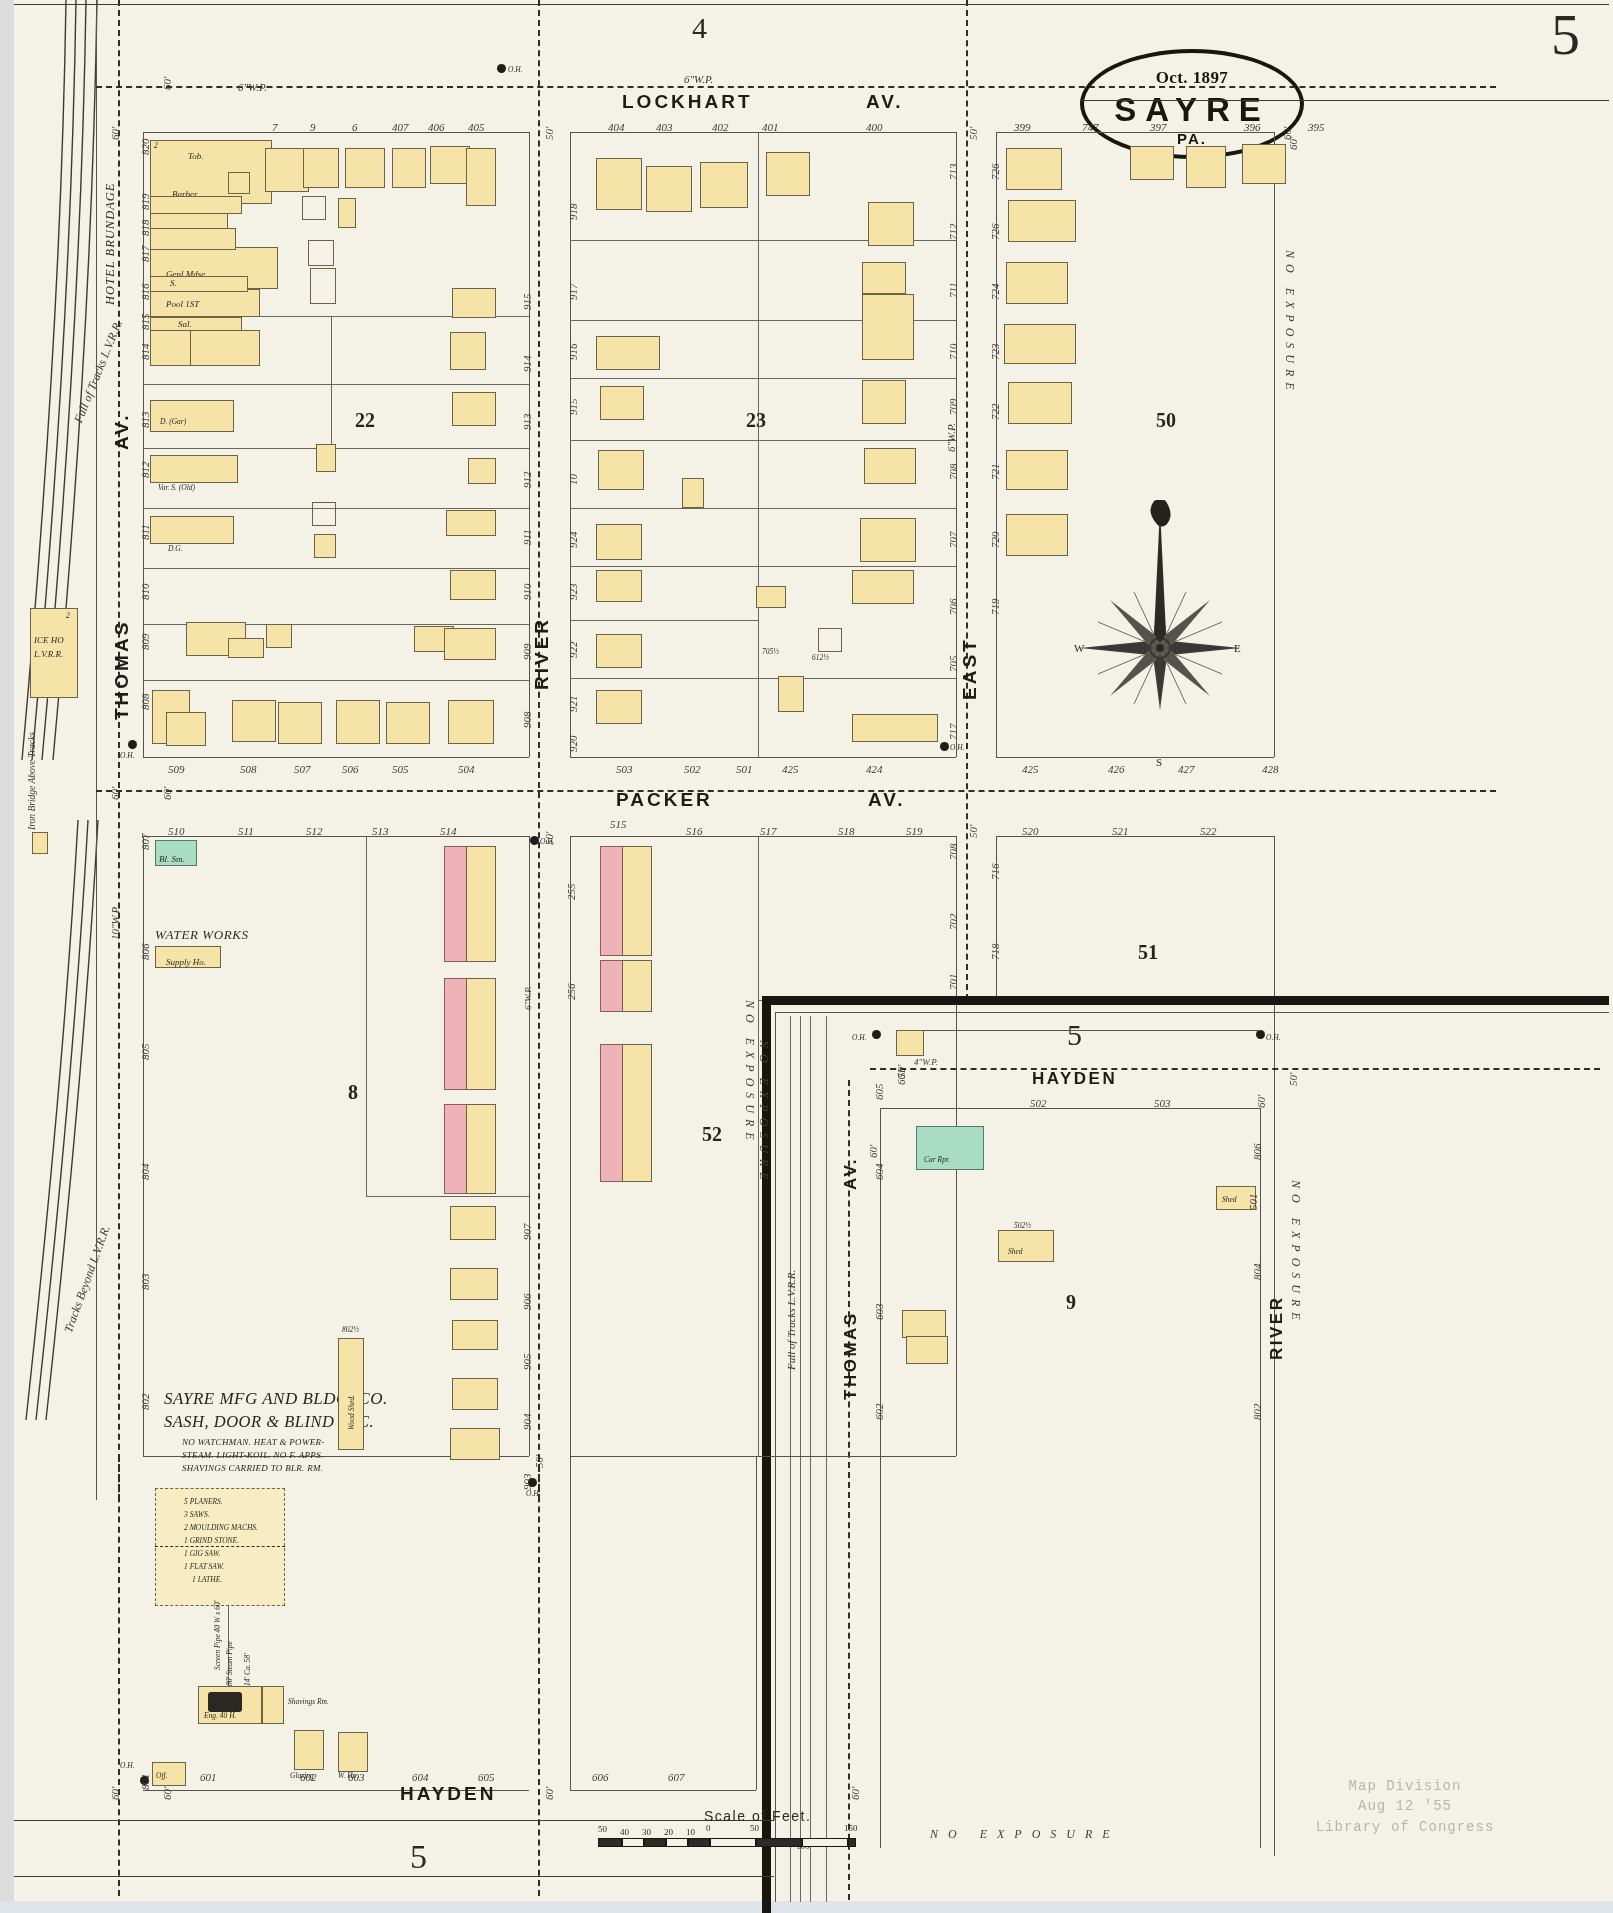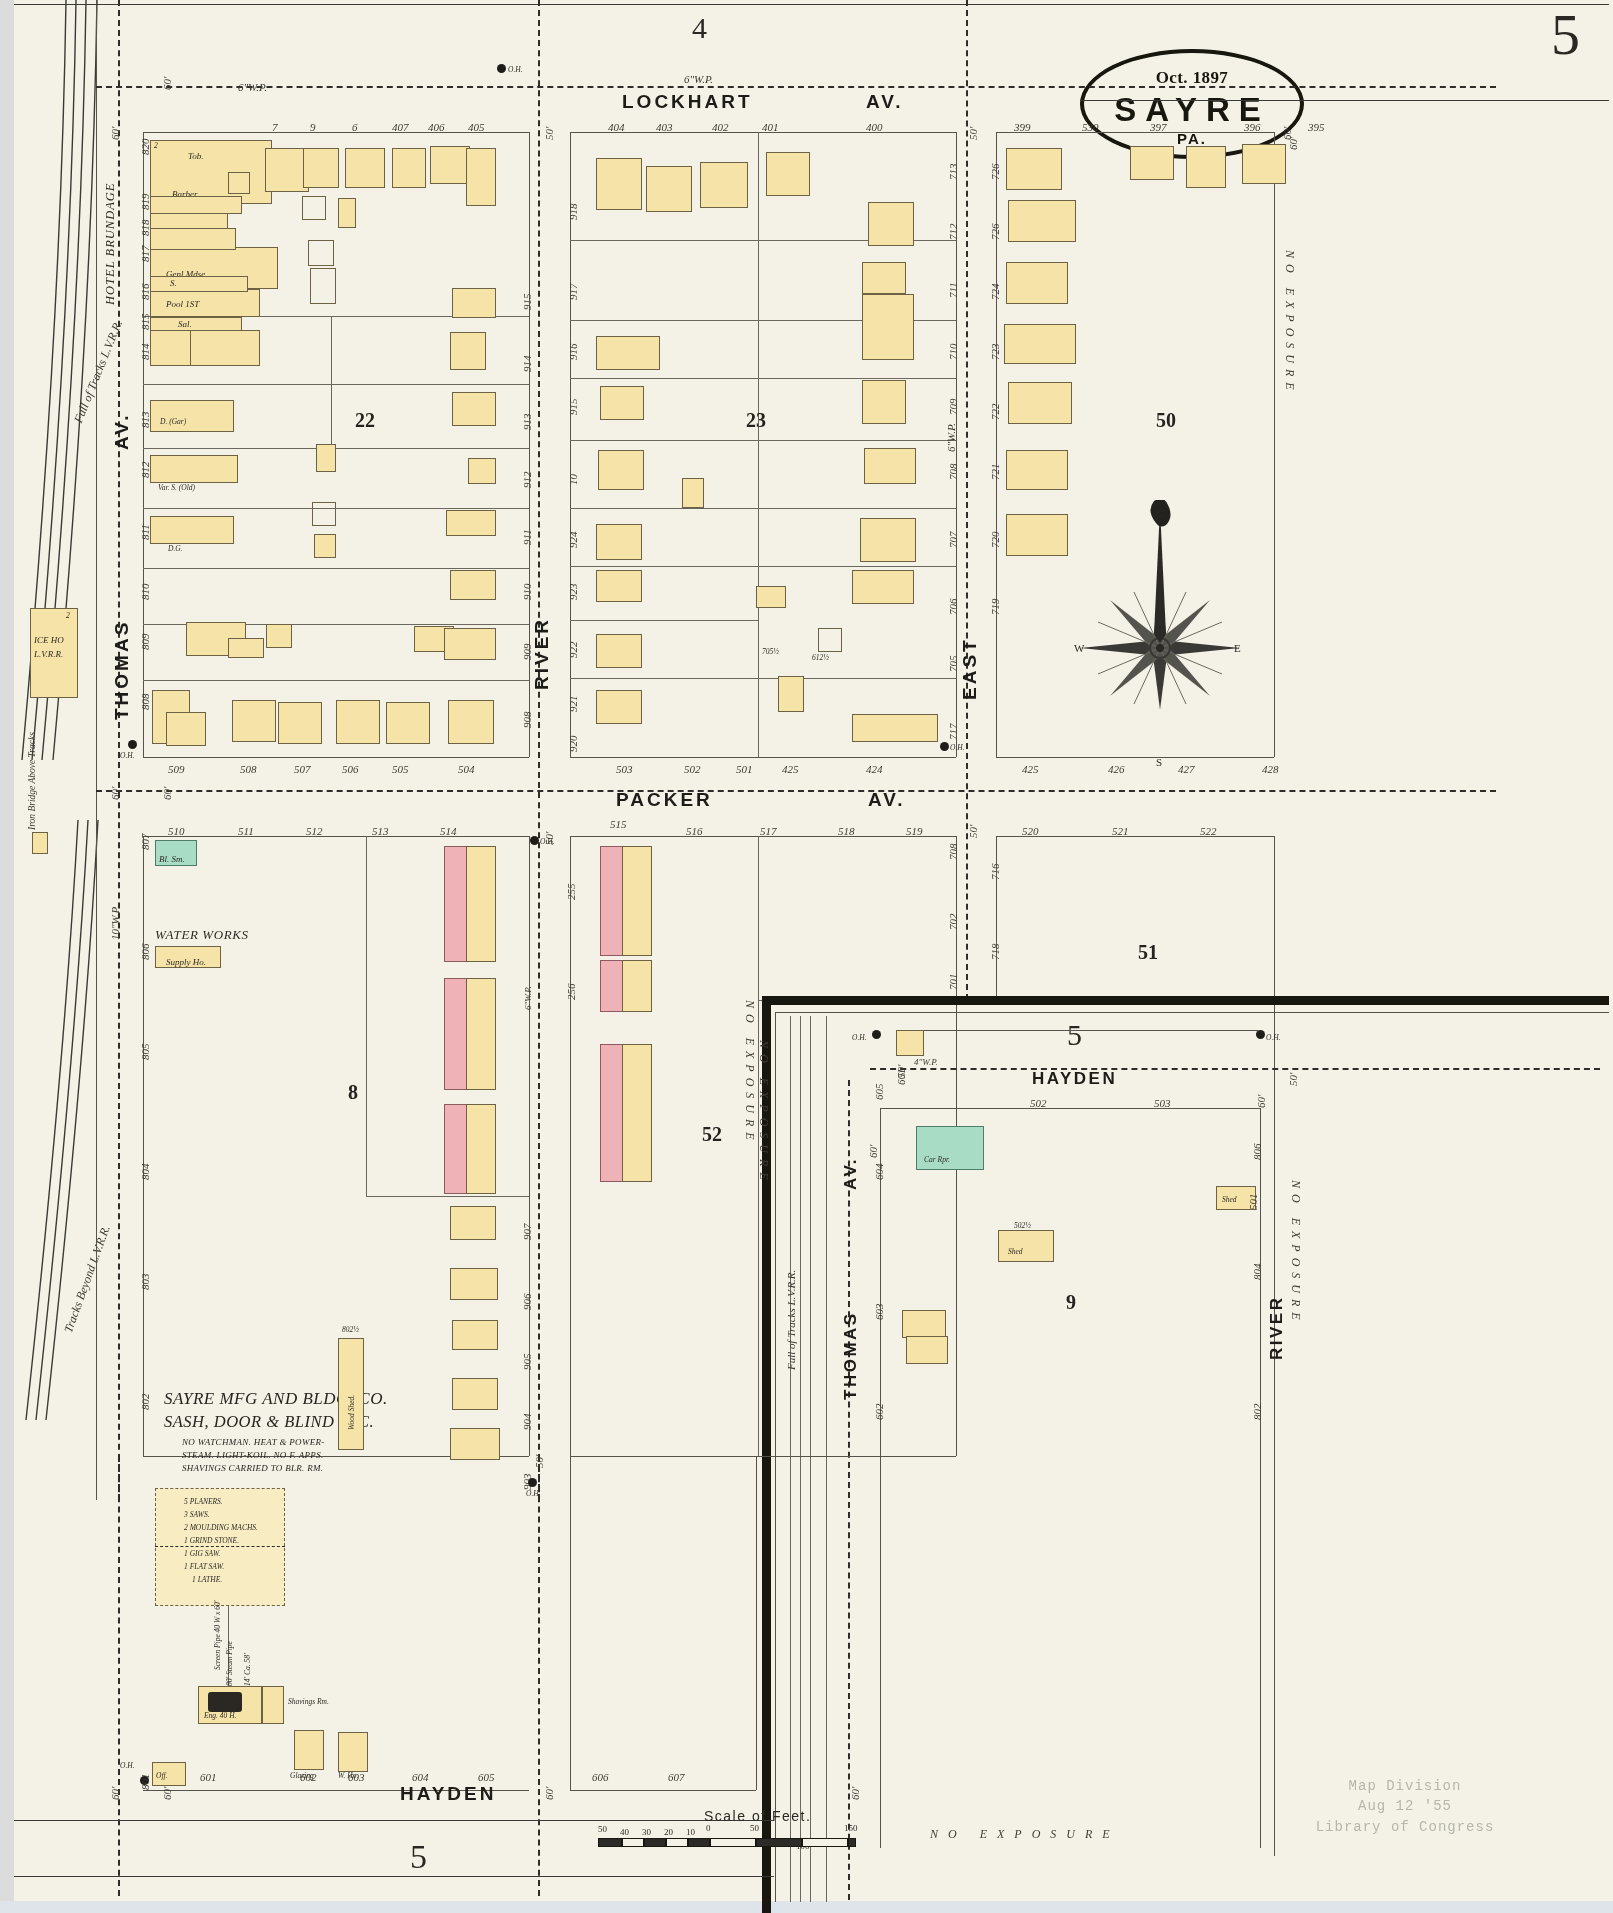--- a/index.html
+++ b/index.html
@@ -332,21 +332,21 @@
   <div class="t num" style="left:352px; top:122px;">6</div>
   <div class="t num" style="left:392px; top:122px;">407</div>
   <div class="t num" style="left:428px; top:122px;">406</div>
   <div class="t num" style="left:468px; top:122px;">405</div>
   <div class="t num" style="left:608px; top:122px;">404</div>
   <div class="t num" style="left:656px; top:122px;">403</div>
   <div class="t num" style="left:712px; top:122px;">402</div>
   <div class="t num" style="left:762px; top:122px;">401</div>
   <div class="t num" style="left:866px; top:122px;">400</div>
   <div class="t num" style="left:1014px; top:122px;">399</div>
-  <div class="t num" style="left:1082px; top:122px;">530</div>
+  <div class="t num" style="left:1082px; top:122px;">747</div>
   <div class="t num" style="left:1150px; top:122px;">397</div>
   <div class="t num" style="left:1244px; top:122px;">396</div>
   <div class="t num" style="left:1308px; top:122px;">395</div>
 
   <div class="dash-v" style="left:538px; top:0; height:1500px;"></div>
   <div class="t street vtext" style="left:532px; top:690px; transform:rotate(-90deg);">RIVER</div>
 
   <div class="hline thin" style="left:570px; top:132px; width:386px;"></div>
   <div class="vline thin" style="left:570px; top:132px; height:625px;"></div>
   <div class="vline thin" style="left:956px; top:132px; height:625px;"></div>

